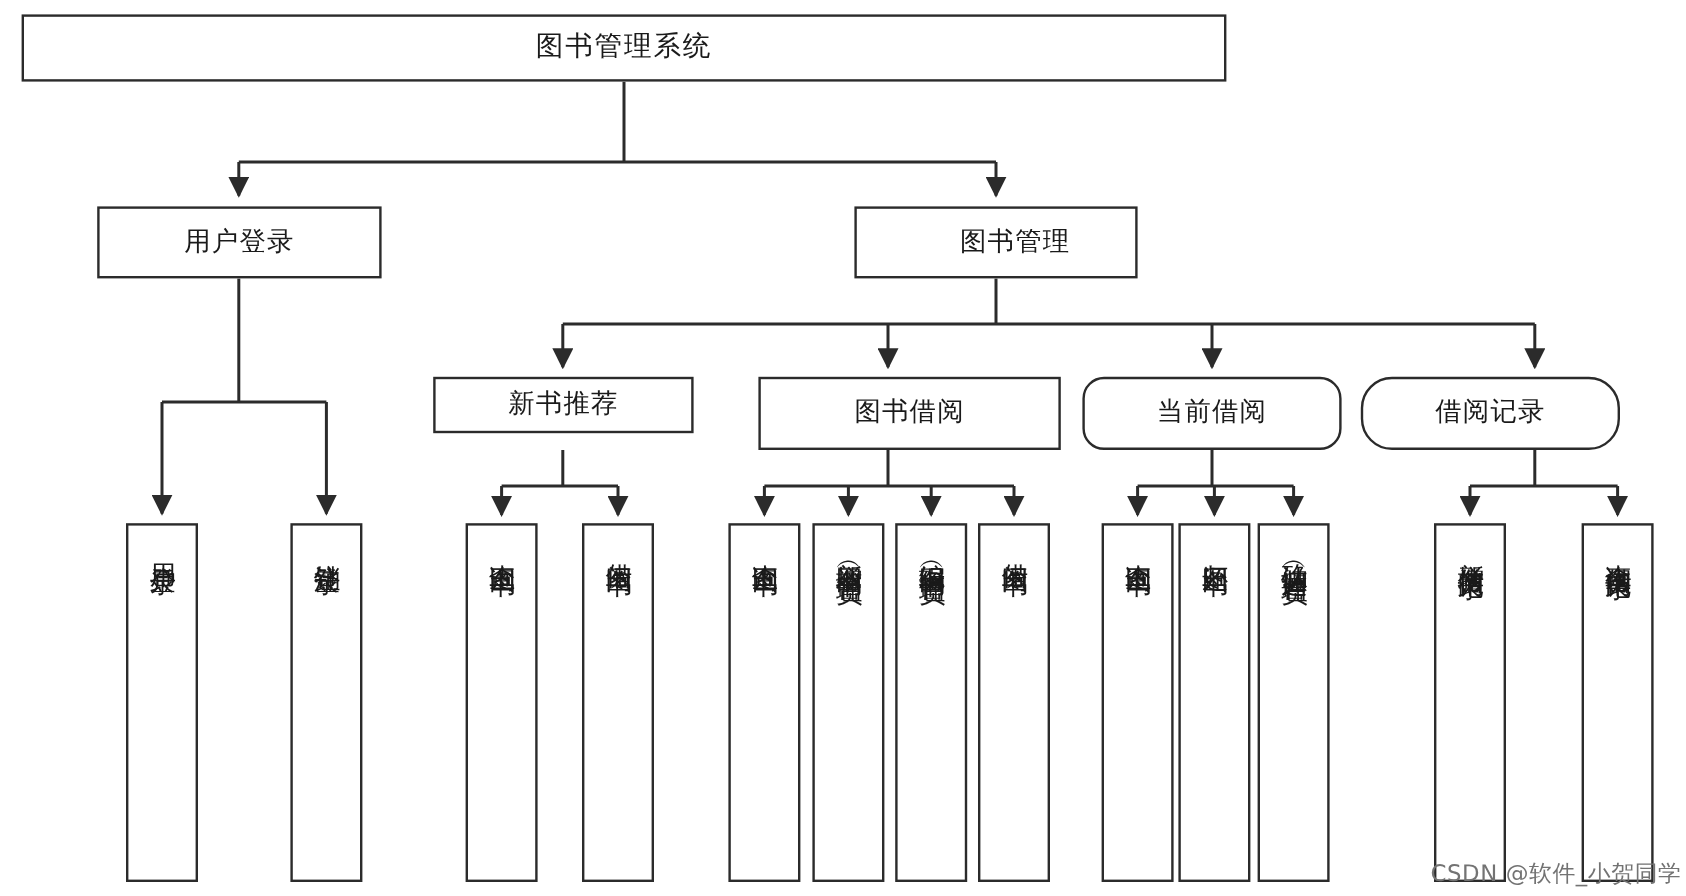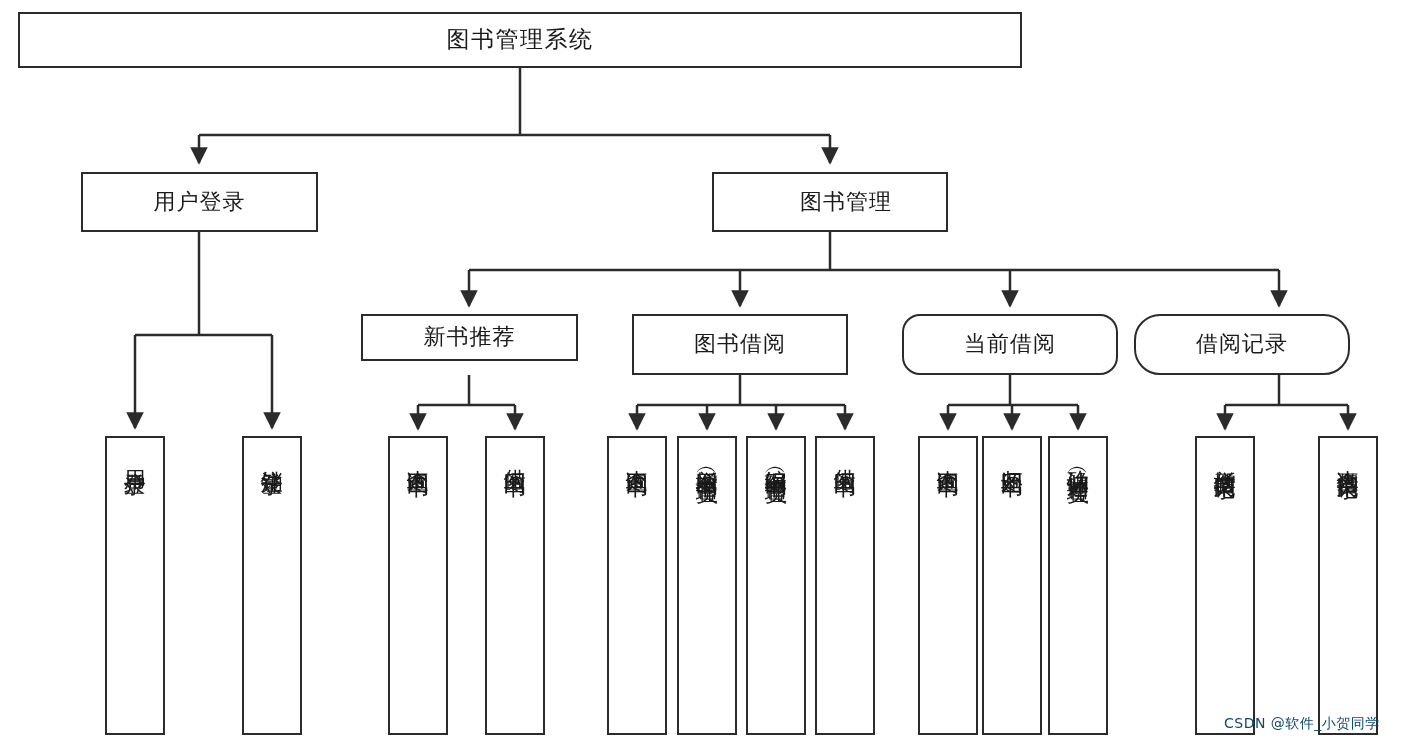--- a/index.html
+++ b/index.html
@@ -59,26 +59,25 @@
   .node.vert .lbl {
     writing-mode: vertical-rl;
     text-orientation: upright;
     font-size: 22px;
     line-height: 1.25;
     letter-spacing: 2px;
     white-space: nowrap;
   }
   .watermark {
     position: absolute;
-    color: #0c4a6e;
-    font-size: 14px;
+    color: #737373;
+    font-size: 19px;
     letter-spacing: 0.5px;
     white-space: nowrap;
     z-index: 3;
-    margin-left: 32px;
   }
 </style>
 </head>
 <body>
 
 <div id="canvas">
 
   <svg id="edges" viewBox="0 0 1405 747" xmlns="http://www.w3.org/2000/svg">
     <defs>
       <marker id="arrow" viewBox="0 0 10 10" refX="9" refY="5" markerWidth="7" markerHeight="7" orient="auto-start-reverse">
@@ -136,21 +135,21 @@
   <div class="node horiz" style="left:81px; top:172px; width:237px; height:60px;">
     <span class="lbl">用户登录</span>
   </div>
   <div class="node horiz" style="left:712px; top:172px; width:236px; height:60px;padding-left:32px;">
     <span class="lbl">图书管理</span>
   </div>
 
   <div class="node horiz" style="left:361px; top:314px; width:217px; height:47px;">
     <span class="lbl">新书推荐</span>
   </div>
-  <div class="node horiz" style="left:632px; top:314px; width:216px; height:61px;">
+  <div class="node horiz" style="left:632px; top:314px; width:252px; height:61px;">
     <span class="lbl">图书借阅</span>
   </div>
   <div class="node horiz" style="left:902px; top:314px; width:216px; height:61px;border-radius:18px;">
     <span class="lbl">当前借阅</span>
   </div>
   <div class="node horiz" style="left:1134px; top:314px; width:216px; height:61px;border-radius:26px;">
     <span class="lbl">借阅记录</span>
   </div>
 
   <div class="node vert" style="left:105px; top:436px; width:60px; height:299px;">

